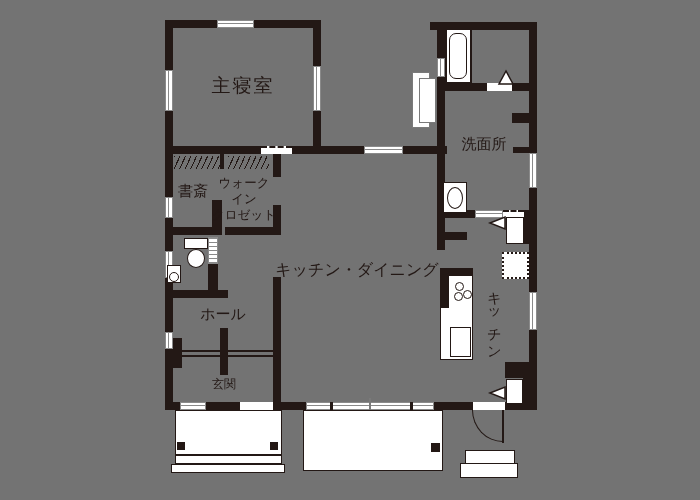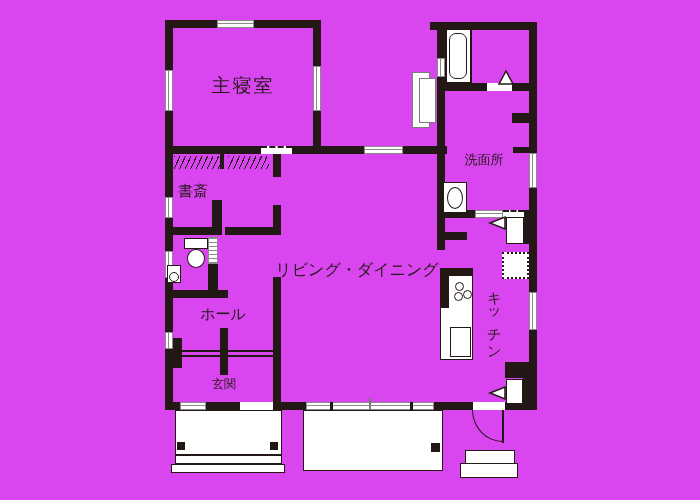--- a/index.html
+++ b/index.html
@@ -1,16 +1,16 @@
 <!DOCTYPE html>
 <html><head>
 <meta charset="utf-8">
 <style>
   html,body{margin:0;padding:0;background:#ffffff;}
-  .canvas{position:relative;width:700px;height:500px;background:#d946ef;overflow:hidden;
+  .canvas{position:relative;width:700px;height:500px;background:#737373;overflow:hidden;
           font-family:"DejaVu Sans","Liberation Sans",sans-serif;color:#231815;}
   .abs{position:absolute;box-sizing:border-box;}
   .wall{position:absolute;background:#231815;box-sizing:border-box;}
   .window-h{position:absolute;box-sizing:border-box;background:
      linear-gradient(to bottom,#8a8a8a 0 1px,#fff 1px 3px,#8a8a8a 3px 4px,#fff 4px 7px,#8a8a8a 7px 8px);
      border-left:1px solid #8a8a8a;border-right:1px solid #8a8a8a;}
   .window-v{position:absolute;box-sizing:border-box;background:
      linear-gradient(to right,#8a8a8a 0 1px,#fff 1px 3px,#8a8a8a 3px 4px,#fff 4px 7px,#8a8a8a 7px 8px);
      border-top:1px solid #8a8a8a;border-bottom:1px solid #8a8a8a;}
   .open-white{position:absolute;background:#fff;box-sizing:border-box;}
@@ -141,19 +141,22 @@
   <div class="outline" style="left:175px;top:455px;width:107px;height:9px"></div>
   <div class="outline" style="left:171px;top:464px;width:114px;height:9px"></div>
 
   <div class="outline" style="left:303px;top:410px;width:140px;height:61px"></div>
   <div class="blackbox" style="left:431px;top:443px;width:9px;height:9px"></div>
   <div class="outline" style="left:465px;top:450px;width:50px;height:14px"></div>
   <div class="outline" style="left:460px;top:463px;width:58px;height:15px"></div>
 
   <div class="label" style="left:243px;top:86px;font-size:19px;letter-spacing:2px">主寝室</div>
   <div class="label" style="left:193px;top:191px;font-size:15px">書斎</div>
-  <div class="label" style="left:484px;top:160px;font-size:13px">洗面所</div>
-  <div class="label" style="left:357px;top:270px;font-size:16px">リビング・ダイニング</div>
+  <div class="label" style="left:244px;top:199px;font-size:12.5px;white-space:pre-line;text-align:center;line-height:16px">ウォーク
+イン
+クロゼット</div>
+  <div class="label" style="left:484px;top:144px;font-size:15px">洗面所</div>
+  <div class="label" style="left:357px;top:270px;font-size:16px">キッチン・ダイニング</div>
   <div class="label vtext" style="left:495px;top:318px;font-size:14px;letter-spacing:2px">キッチン</div>
   <div class="label" style="left:223px;top:314px;font-size:15px">ホール</div>
   <div class="label" style="left:224px;top:384px;font-size:12px">玄関</div>
 
 </div>
 
 </body></html>

